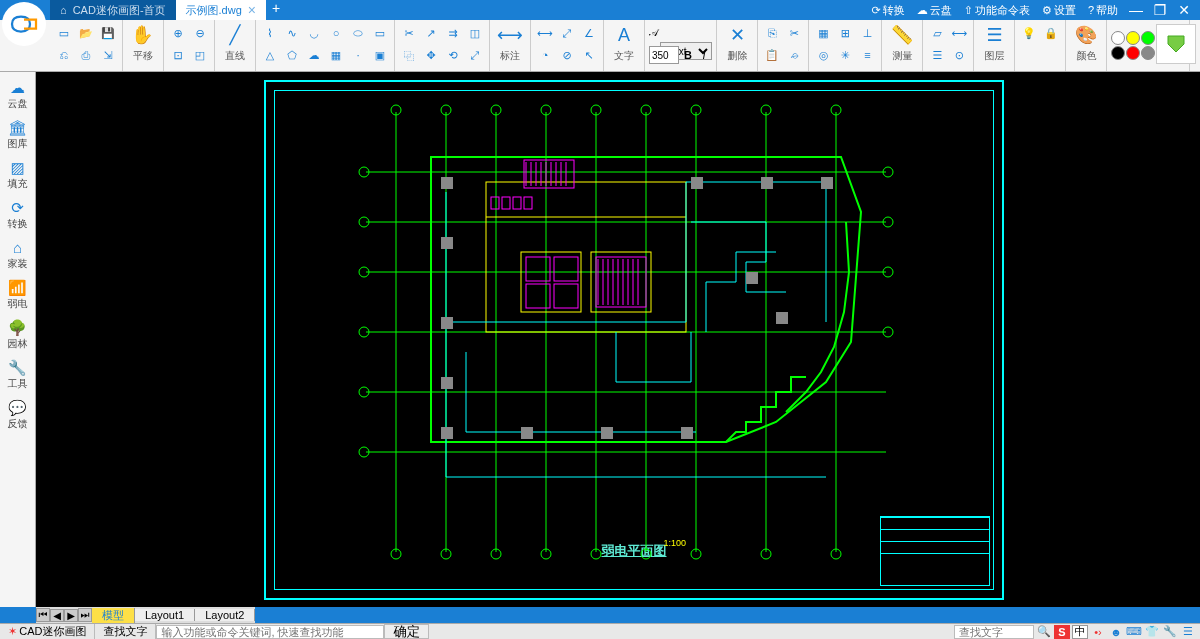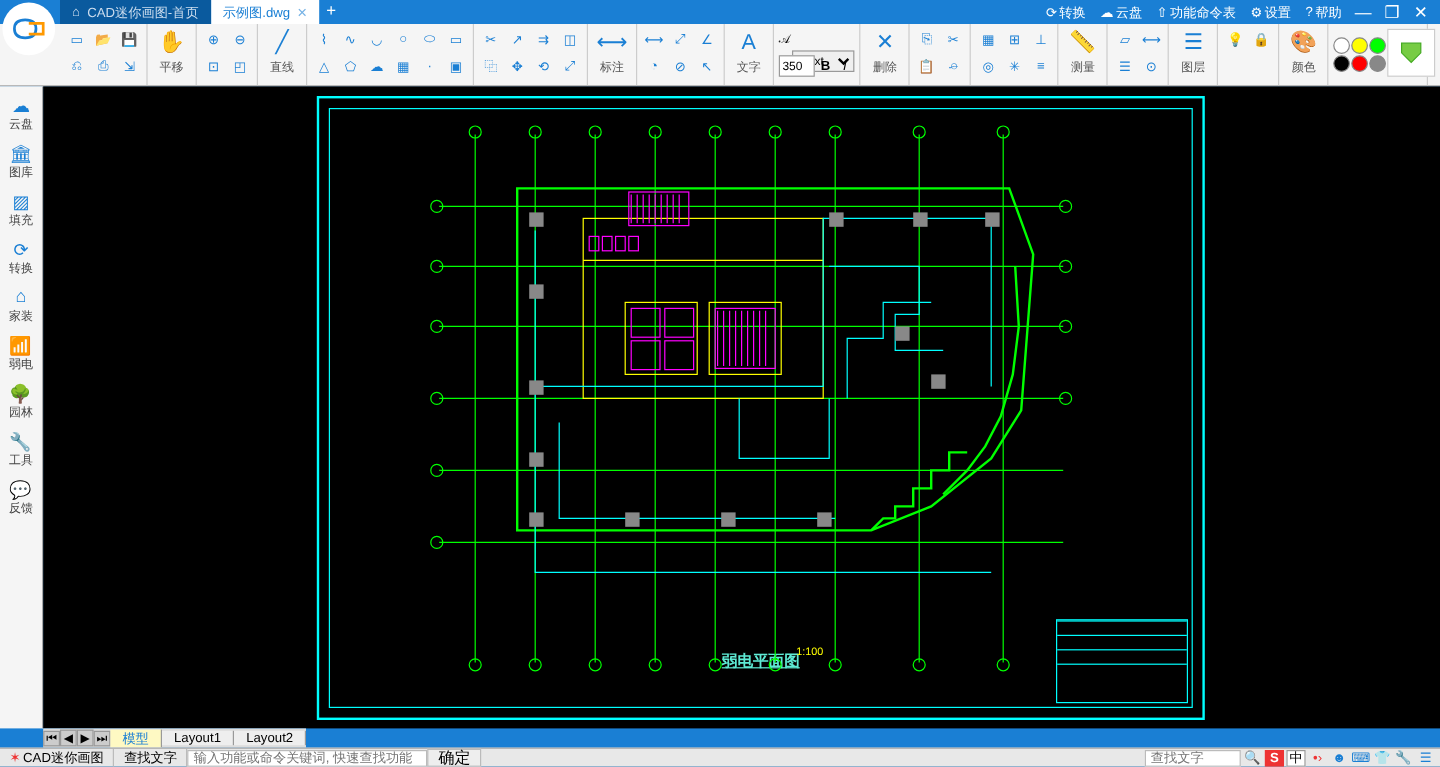--- a/index.html
+++ b/index.html
@@ -37,21 +37,21 @@
 .canvas { position:absolute; inset:0; overflow:hidden; }
 .drawing-frame { position:absolute; left:228px; top:8px; width:740px; height:520px; border:2px solid #00ffff; }
 .drawing-inner { position:absolute; left:8px; top:8px; right:8px; bottom:8px; border:1px solid #00ffff; }
 .title-block { position:absolute; right:12px; bottom:12px; width:110px; height:70px; border:1px solid #00ffff; }
 .title-block div { border-top:1px solid #00ffff; height:12px; }
 .floor-title { position:absolute; left:50%; bottom:38px; transform:translateX(-50%); color:#5eead4; font-size:13px; text-decoration:underline; font-weight:bold; }
 .floor-scale { position:absolute; left:54%; bottom:50px; color:#ff0; font-size:9px;text-align:center; }
 .layout-tabs { position:absolute; left:36px; bottom:16px; height:16px; display:flex; background:#ddd; font-size:11px; align-items:center; }
 .lt-nav { width:14px; text-align:center; background:#ccc; border:1px solid #999; cursor:pointer; font-size:10px; }
 .lt-tab { padding:0 10px; border-right:1px solid #999; cursor:pointer; background:#eee; }
-.lt-tab.active { background:#fef9c3; color:#1a7fd4; }
+.lt-tab.active { background:#fde047; color:#1a7fd4; }
 .statusbar { position:absolute; left:0; right:0; bottom:0; height:16px; background:#e8e8e8; display:flex; align-items:center; font-size:11px; border-top:1px solid #aaa; }
 .sb-left { display:flex; align-items:center; height:100%; }
 .sb-item { padding:0 8px; border-right:1px solid #bbb; height:100%; display:flex; align-items:center; }
 .sb-input { border:1px solid #bbb; height:14px; font-size:11px; padding:0 4px; background:#fff; }
 .sb-right { margin-left:auto; display:flex; align-items:center; gap:2px; padding-right:4px;padding-left:18px; }
 .sb-icon { width:16px; height:14px; display:flex; align-items:center; justify-content:center; font-size:11px; cursor:pointer; }
 .ad-box { position:absolute; right:4px; top:24px; width:40px; height:40px; background:#fff; border:1px solid #ccc; display:flex; align-items:center; justify-content:center; }
 </style>
 </head>
 <body>
@@ -473,21 +473,21 @@
   <div class="lt-tab">Layout2</div>
 </div>
 
 <div class="statusbar">
   <div class="sb-left">
     <div class="sb-item">
         <span style="color:#e33;margin-right:2px;">✶</span>
         <span>CAD迷你画图</span>
       </div>
     <div class="sb-item">查找文字</div>
-    <input class="sb-input" style="width: 200px;" placeholder="输入功能或命令关键词, 快速查找功能">
+    <input class="sb-input" style="width: 228px;" placeholder="输入功能或命令关键词, 快速查找功能">
     <button class="sb-item" style="background:#eee;border:1px solid #bbb;cursor:pointer;">确定</button>
   </div>
   <div class="sb-right">
     <input class="sb-input" style="width: 80px;" placeholder="查找文字">
     <div class="sb-icon">🔍</div>
     <div class="sb-icon" style="background:#e33;color:#fff;font-weight:bold;">S</div>
     <div class="sb-icon" style="background:#fff;border:1px solid #999;">中</div>
     <div class="sb-icon" style="color:#e33;">•›</div>
     <div class="sb-icon" style="color:#1a7fd4;">☻</div>
     <div class="sb-icon" style="color:#1a7fd4;">⌨</div>

